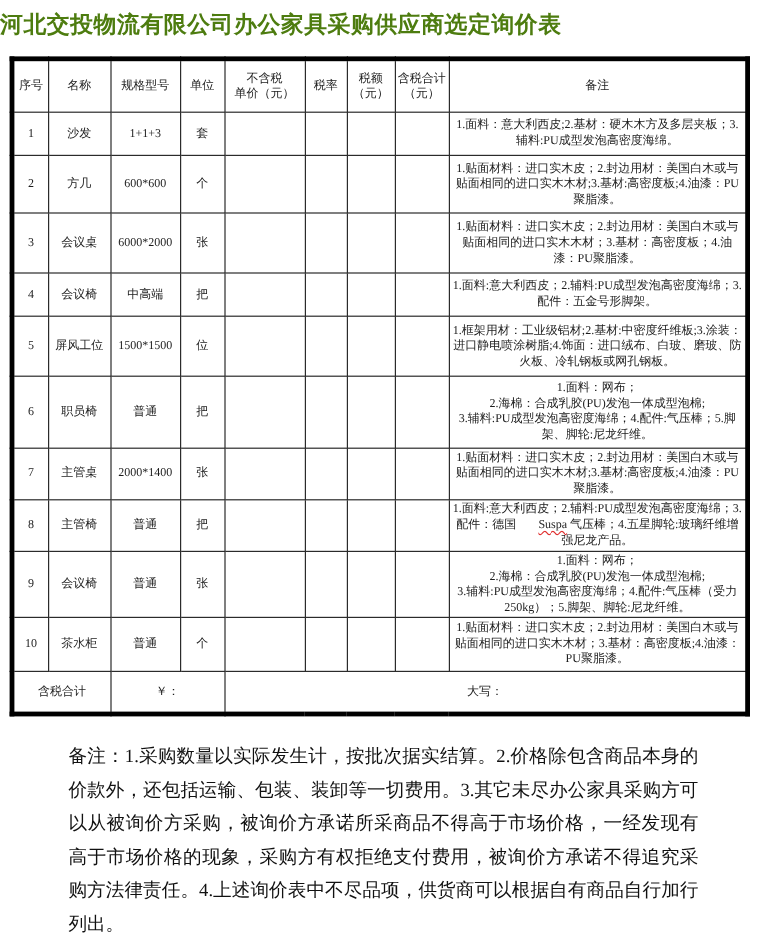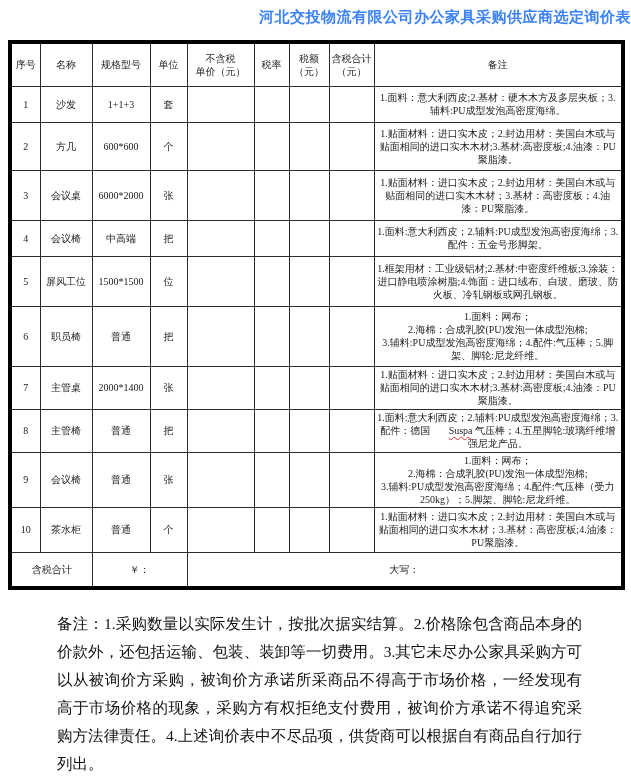--- a/index.html
+++ b/index.html
@@ -1,22 +1,22 @@
 <!DOCTYPE html>
 <html><head>
 <meta charset="utf-8">
 <style>
   html,body{margin:0;padding:0;}
   body{
     width:631px;height:779px;background:#ffffff;overflow:hidden;
     font-family:"Liberation Serif","DejaVu Serif",serif;color:#1c1c1c;
   }
   .title{
-    text-align:right;font-size:15px;font-weight:bold;letter-spacing:.5px;
-    padding-top:8px;color:#3b82f6;
+    text-align:left;font-size:19px;font-weight:bold;letter-spacing:.5px;
+    padding-top:8px;color:#4d7c0f;
   }
   table.inq{
     margin:13px 0 0 8px;width:617px;border-collapse:collapse;table-layout:fixed;
     border:4px solid #000000;
   }
   table.inq th,table.inq td{
     border:1px solid #2b2b2b;font-weight:normal;vertical-align:middle;
     text-align:center;font-size:10px;line-height:13px;padding:1px 2px;
     color:#1c1c1c;overflow:hidden;
   }

